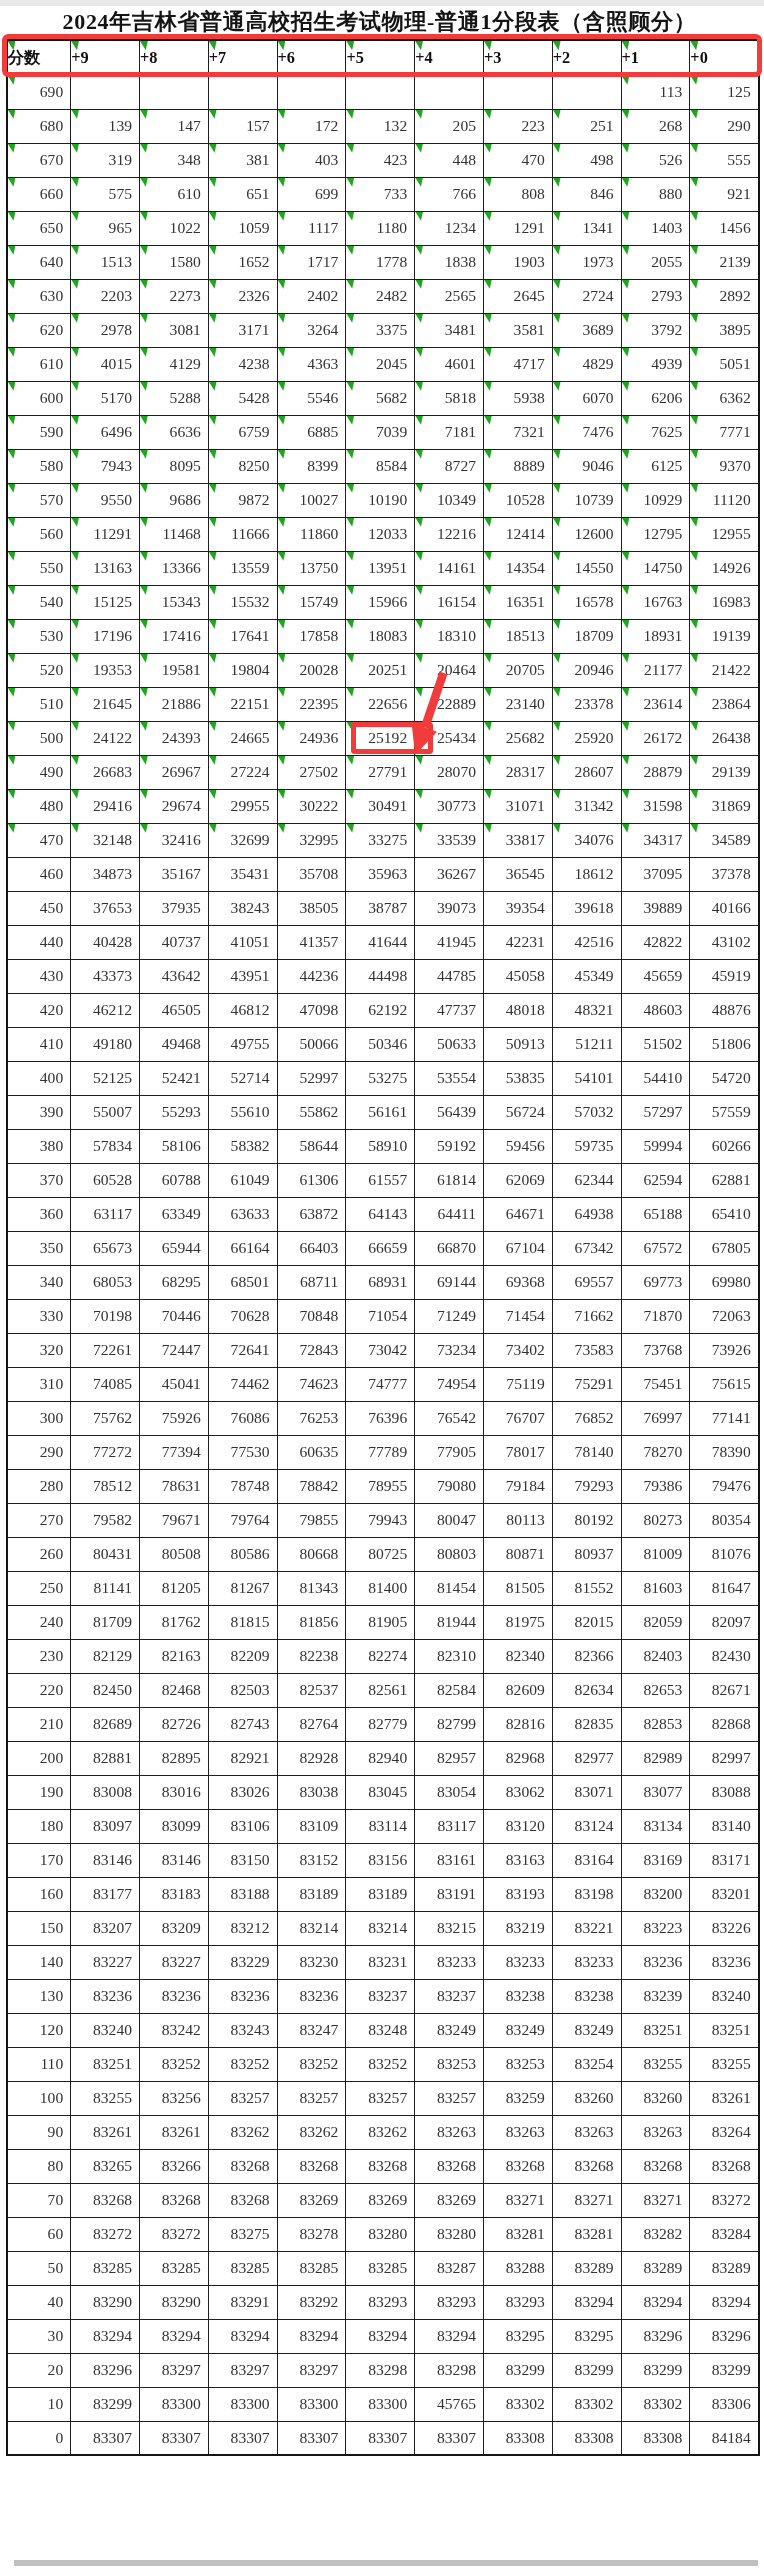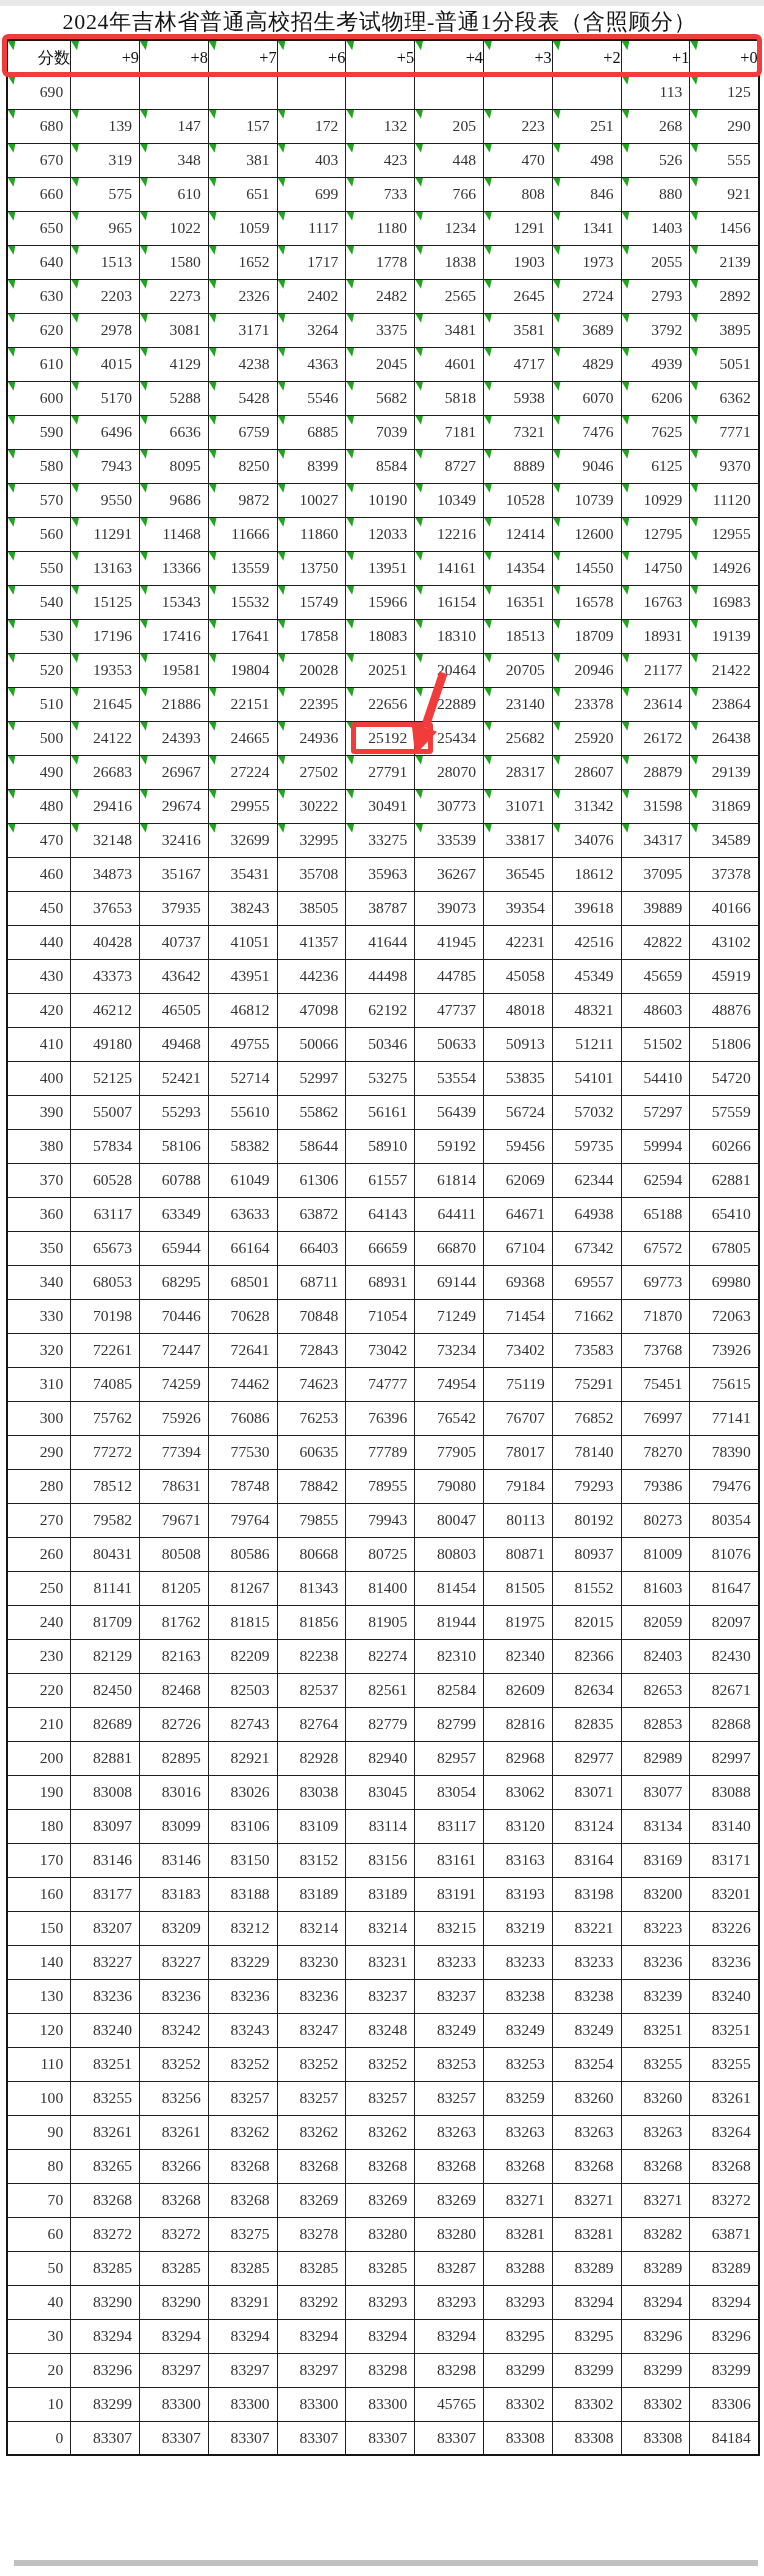--- a/index.html
+++ b/index.html
@@ -2,38 +2,38 @@
 <html style="font-size:11.3px"><head>
 <meta charset="utf-8">
 <style>
   html,body { margin:0; padding:0; background:#ffffff; }
   .page {
     position:relative; width:765px; height:2576px; background:#ffffff;
     font-family:"Liberation Serif", serif; overflow:hidden;
   }
   .page-title {
     position:absolute; top:7px; left:0; width:759px; text-align:center;
-    font-size:22px; font-weight:normal; color:#141414; letter-spacing:0.7px;
+    font-size:22px; font-weight:bold; color:#141414; letter-spacing:0.7px;
     white-space:nowrap;
   }
   table.score-table {
     position:absolute; left:5.7px; top:39px; width:754px;
     border-collapse:collapse; table-layout:fixed;
     border:2.1px solid #141414;
   }
   .score-table col.c-score { width:64px; }
   .score-table th, .score-table td {
     border:1.4px solid #1f1f1f; position:relative; overflow:visible;
     font-size:15.6px; color:#333333; text-align:right; padding:0 7px 0 0;
     white-space:nowrap;
   }
   .score-table thead tr { height:35px; }
   .score-table tbody tr { height:34px; }
   .score-table th {
-    text-align:right; padding:0; font-weight:normal; font-size:16.3px; color:#101010;
+    text-align:left; padding:0; font-weight:bold; font-size:16.3px; color:#101010;
   }
   
   .gm {
     position:absolute; top:0; left:0; width:7.8px; height:9.2px;
     background:#1fa61f; clip-path:polygon(0 0, 100% 0, 74% 100%);
   }
   
   .hdr-box {
     position:absolute; left:2.1px; top:34px; width:760px; height:43px;
     border:5px solid #f23b3b; border-radius:6.4px; box-sizing:border-box;
@@ -585,21 +585,21 @@
           <td><span>73042</span></td>
           <td><span>73234</span></td>
           <td><span>73402</span></td>
           <td><span>73583</span></td>
           <td><span>73768</span></td>
           <td><span>73926</span></td>
         </tr>
         <tr>
           <td><span>310</span></td>
           <td><span>74085</span></td>
-          <td><span>74259</span></td>
+          <td><span>45041</span></td>
           <td><span>74462</span></td>
           <td><span>74623</span></td>
           <td><span>74777</span></td>
           <td><span>74954</span></td>
           <td><span>75119</span></td>
           <td><span>75291</span></td>
           <td><span>75451</span></td>
           <td><span>75615</span></td>
         </tr>
         <tr>
@@ -918,21 +918,21 @@
           <td><span>60</span></td>
           <td><span>83272</span></td>
           <td><span>83272</span></td>
           <td><span>83275</span></td>
           <td><span>83278</span></td>
           <td><span>83280</span></td>
           <td><span>83280</span></td>
           <td><span>83281</span></td>
           <td><span>83281</span></td>
           <td><span>83282</span></td>
-          <td><span>63871</span></td>
+          <td><span>83284</span></td>
         </tr>
         <tr>
           <td><span>50</span></td>
           <td><span>83285</span></td>
           <td><span>83285</span></td>
           <td><span>83285</span></td>
           <td><span>83285</span></td>
           <td><span>83285</span></td>
           <td><span>83287</span></td>
           <td><span>83288</span></td>

